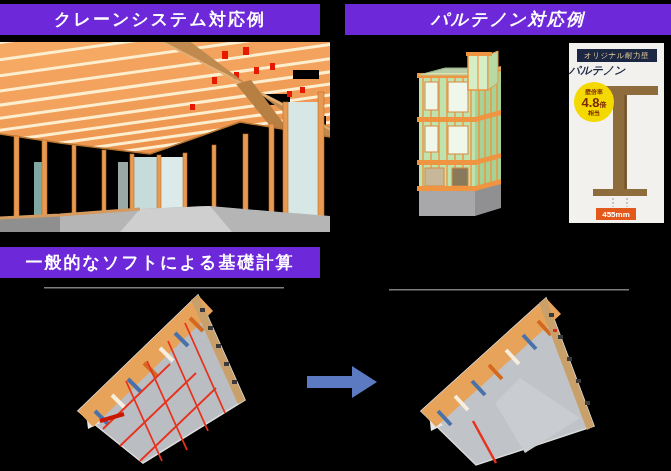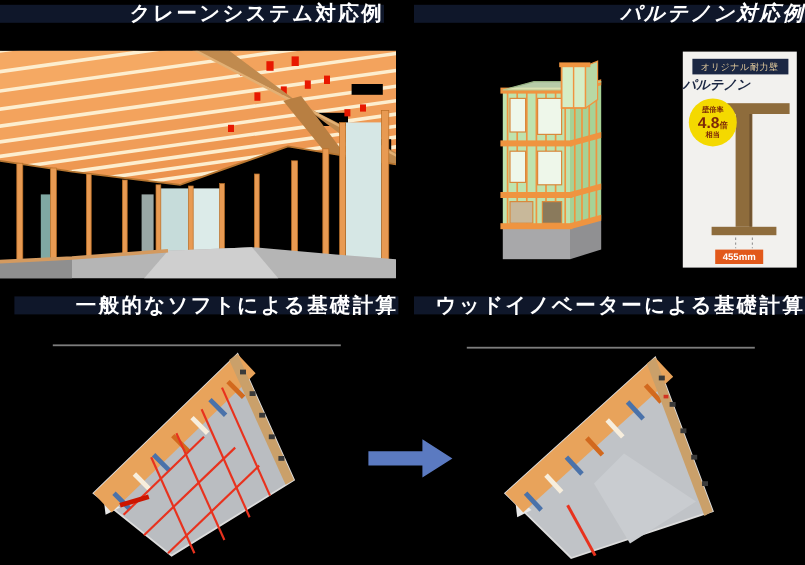--- a/index.html
+++ b/index.html
@@ -1,18 +1,18 @@
 <!DOCTYPE html>
 <html><head>
 <meta charset="utf-8">
 <style>
   html,body{margin:0;padding:0;background:#000;}
   #stage{position:relative;width:671px;height:471px;background:#000;overflow:hidden;
          font-family:"Liberation Sans","DejaVu Sans",sans-serif;}
-  .hdr{position:absolute;height:15px;background:#0f172a;display:flex;align-items:center;justify-content:flex-end;}
+  .hdr{position:absolute;height:31px;background:#6d28d9;display:flex;align-items:center;justify-content:center;}
   .hdr span{color:#fff;font-size:17px;font-weight:bold;letter-spacing:2px;}
   .imgbox{position:absolute;background:#000;}
   .card{position:absolute;left:569px;top:43px;width:95px;height:180px;background:#f2f1ee;}
   .card-hdr{margin:6px auto 0 auto;width:80px;height:13px;background:#1b2743;
             display:flex;align-items:center;justify-content:center;}
   .card-hdr span{color:#e7cf9f;font-size:7.5px;letter-spacing:0.5px;white-space:nowrap;text-align:center;}
   .card-name{margin-top:1px;text-align:left;color:#1b2743;font-size:11px;font-weight:bold;font-style:italic;}
   .badge{position:absolute;left:5px;top:39px;width:40px;height:40px;border-radius:50%;background:#f4d900;
          display:flex;flex-direction:column;align-items:center;justify-content:center;line-height:1;color:#7c2808;}
   .badge .b-top,.badge .b-bottom{font-size:6px;font-weight:bold;}
@@ -27,25 +27,22 @@
 <body>
 
 <div id="stage">
 
   <div class="hdr" style="left:0;top:4px;width:320px;">
     <span>クレーンシステム対応例</span>
   </div>
   <div class="hdr" style="left:345px;top:4px;width:326px;font-style:italic;">
     <span>パルテノン対応例</span>
   </div>
-  <div class="hdr" style="left:12px;top:247px;width:320px;">
+  <div class="hdr" style="left:0;top:247px;width:320px;">
     <span>一般的なソフトによる基礎計算</span>
-  </div>
-  <div class="hdr" style="left:345px;top:247px;width:326px;">
-    <span>ウッドイノベーターによる基礎計算</span>
   </div>
 
   <div class="imgbox" style="left:0;top:42px;width:330px;height:190px;">
     <svg width="330" height="190" viewBox="0 0 330 190">
       <rect x="0" y="0" width="330" height="190" fill="#000"></rect>
       <defs>
         <clipPath id="ceilClip">
           <polygon points="0,0 330,0 330,95 240,80 150,112 60,101 0,92"></polygon>
         </clipPath>
       </defs>

